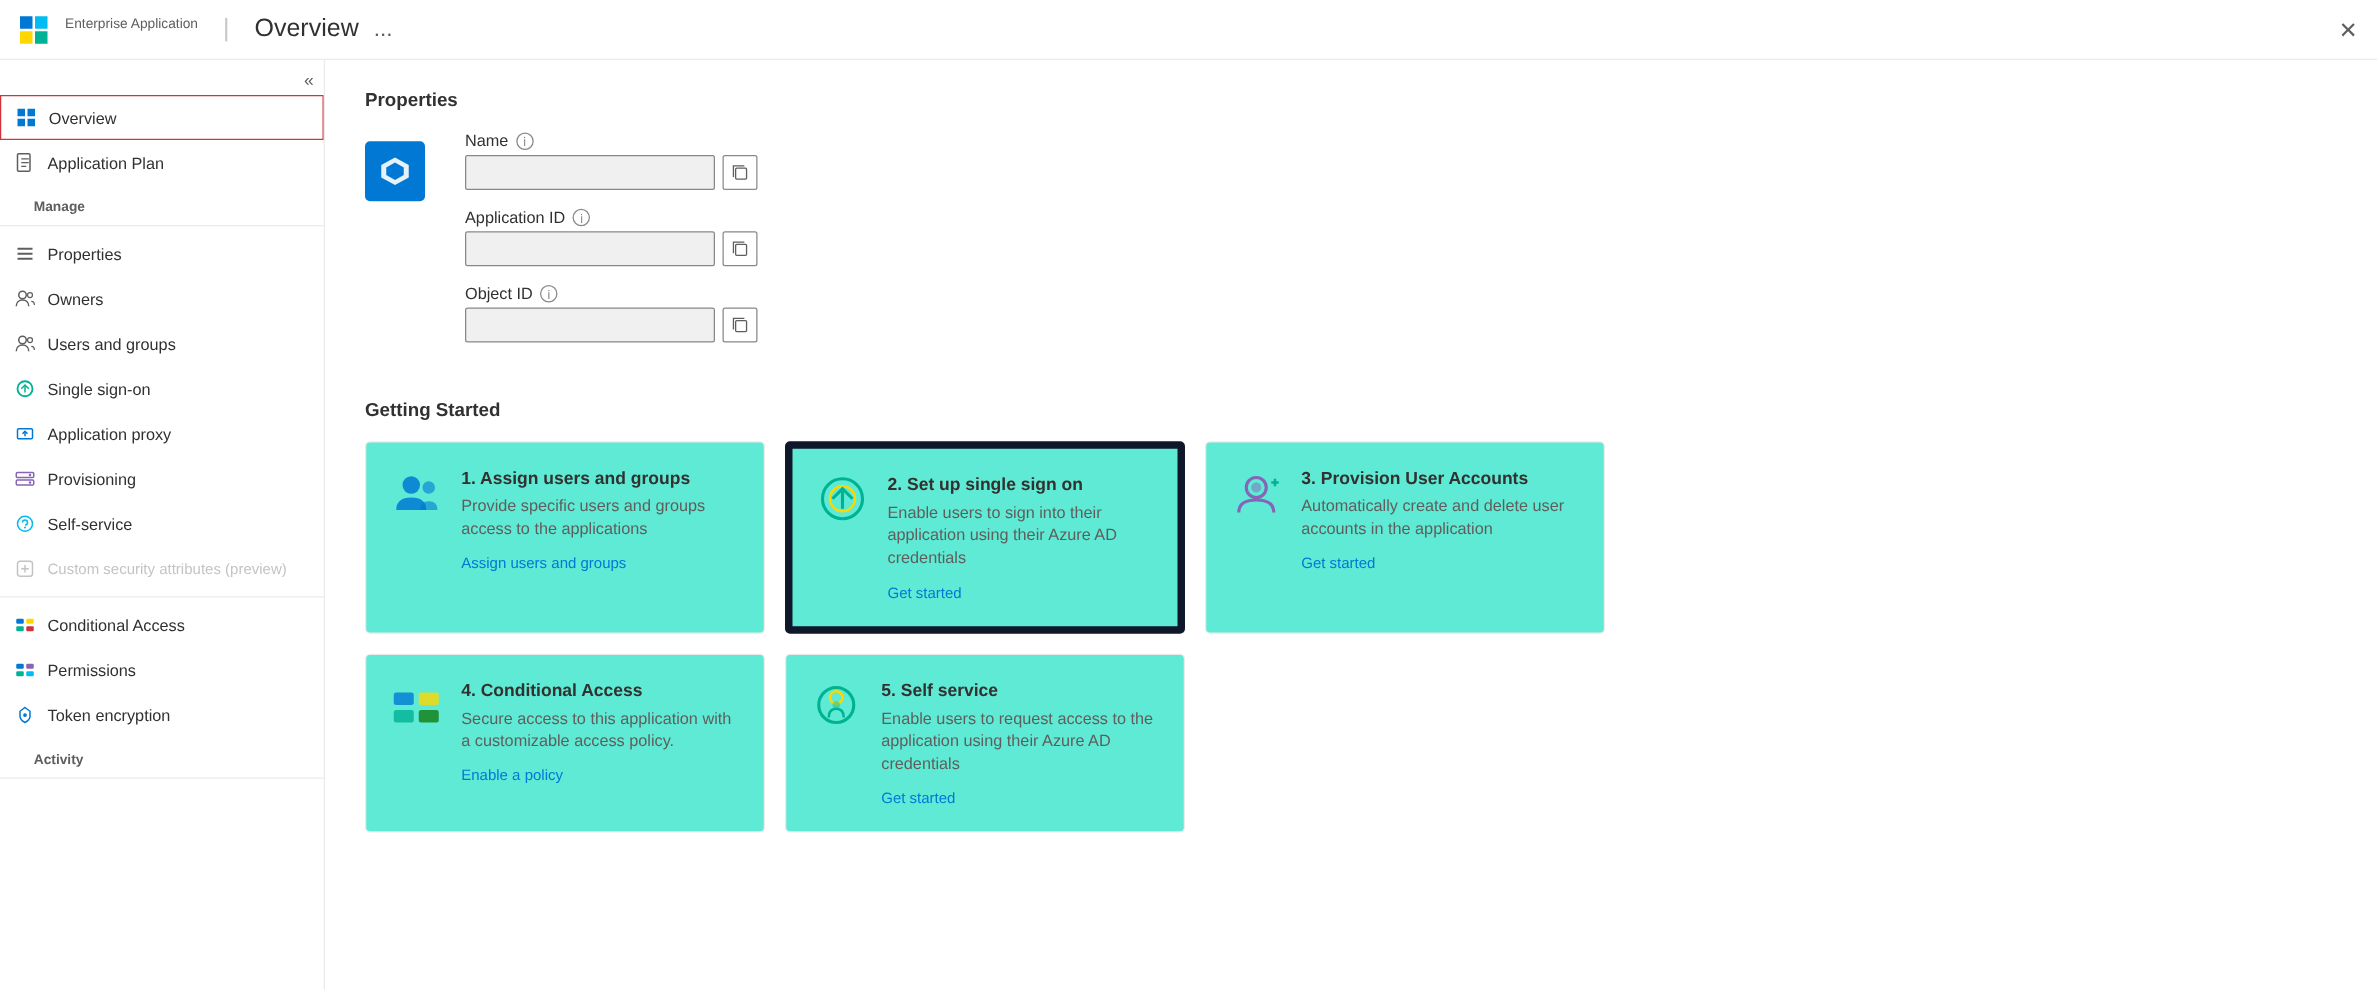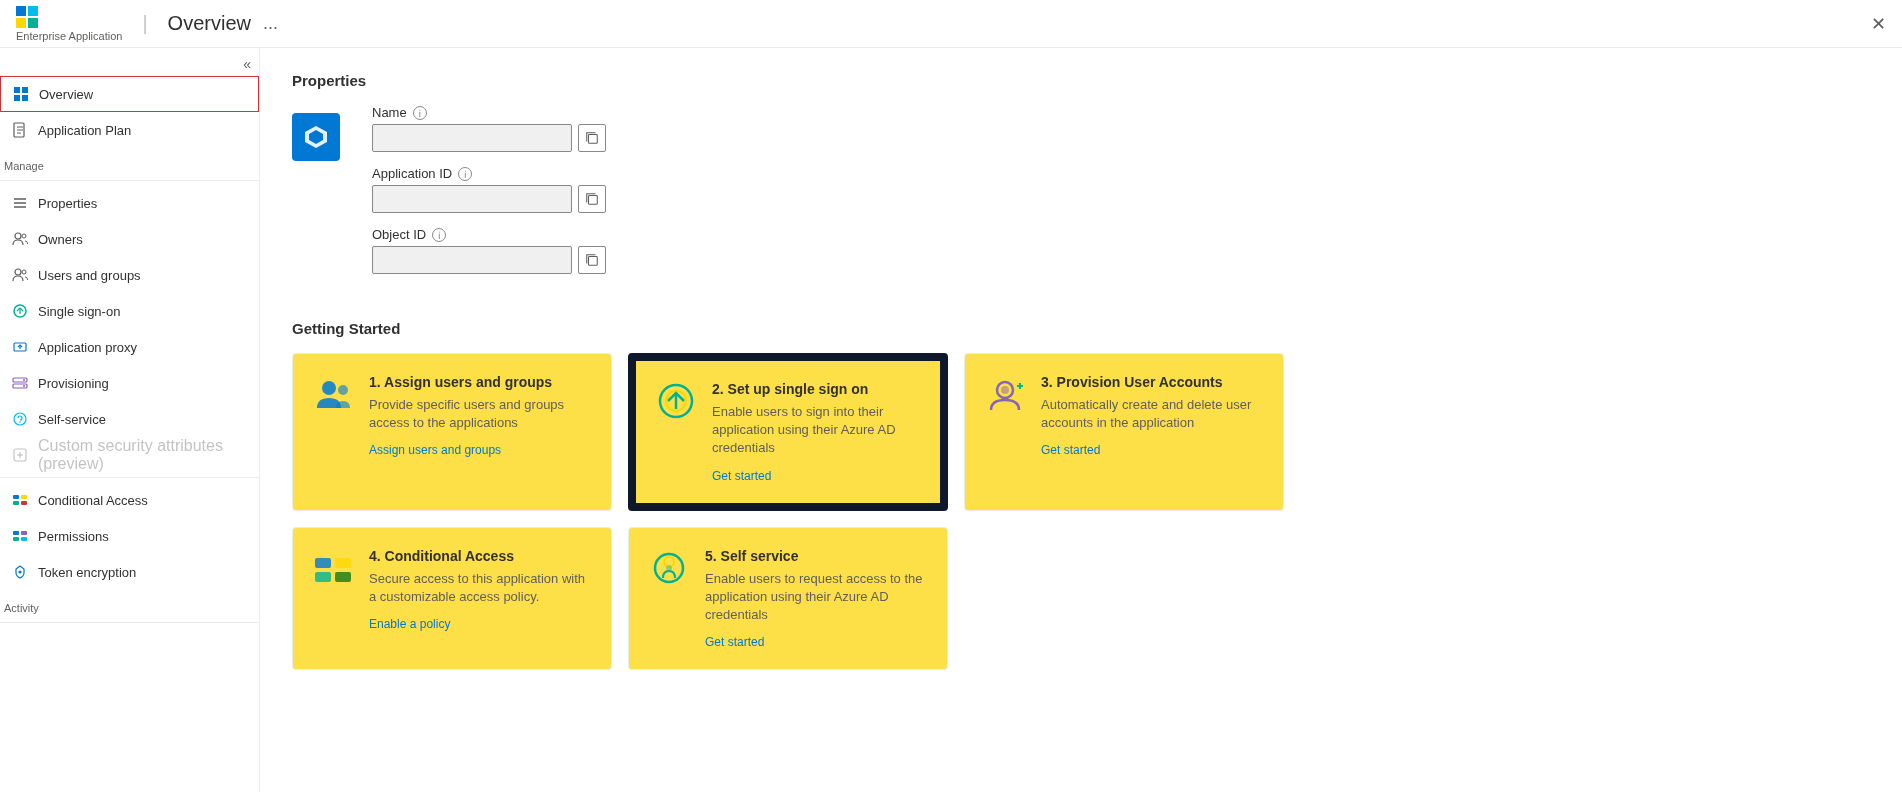--- a/index.html
+++ b/index.html
@@ -3,21 +3,21 @@
   <meta charset="utf-8">
   <style>
     * { box-sizing: border-box; margin: 0; padding: 0; }
     body { font-family: 'Segoe UI', sans-serif; font-size: 13px; color: #323130; background: #fff; display: flex; flex-direction: column; height: 792px; overflow: hidden; }
 
     .title-bar {
       display: flex; align-items: center; justify-content: space-between;
       padding: 0 16px; height: 48px; border-bottom: 1px solid #edebe9; flex-shrink: 0;
     }
     .title-bar-left { display: flex; align-items: center; gap: 12px; }
-    .app-logo { display: flex; flex-direction: column; align-items: flex-start; gap: 2px; }
+    .app-logo { display: flex; flex-direction: row; align-items: flex-start; gap: 14px; }
     .app-logo-grid { display: grid; grid-template-columns: 10px 10px; grid-template-rows: 10px 10px; gap: 2px; }
     .logo-cell-0 { background: #0078d4; }
     .logo-cell-1 { background: #00bcf2; }
     .logo-cell-2 { background: #ffd700; }
     .logo-cell-3 { background: #00b294; }
     .app-logo-text { font-size: 11px; color: #605e5c; white-space: nowrap; }
     .title-separator { color: #c8c6c4; font-size: 20px; margin: 0 8px; }
     .title-text { font-size: 20px; font-weight: 300; color: #323130; }
     .title-more { color: #605e5c; font-size: 18px; cursor: pointer; }
     .close-btn { font-size: 18px; color: #605e5c; cursor: pointer; background: none; border: none; }
@@ -34,21 +34,21 @@
 
     .sidebar-item {
       display: flex; align-items: center; gap: 10px; padding: 8px 12px;
       cursor: pointer; height: 36px;
     }
     .sidebar-item.active { background: #fff; border: 1.5px solid #d13438; }
     .sidebar-item-icon { width: 16px; height: 16px; display: flex; align-items: center; justify-content: center; flex-shrink: 0; }
     .sidebar-item-label { font-size: 13px; color: #323130; }
 
     .sidebar-section-label {
-      padding: 12px 4px 4px; font-size: 11px; font-weight: 400; color: #605e5c; text-transform: none;
+      padding: 12px 27px 4px; font-size: 11px; font-weight: 700; color: #605e5c; text-transform: none;
     }
     .sidebar-divider { border: none; border-top: 1px solid #edebe9; margin: 4px 0; }
 
     
     .main-content { flex: 1; overflow-y: auto; padding: 24px 32px; background: #fff; }
 
     .section-title { font-size: 15px; font-weight: 600; margin-bottom: 16px; color: #323130; }
 
     
     .properties-section { margin-bottom: 32px; }
@@ -63,23 +63,23 @@
     .copy-btn {
       width: 28px; height: 28px; border: 1px solid #8a8886; background: #fff;
       display: flex; align-items: center; justify-content: center; cursor: pointer; border-radius: 2px;
     }
 
     
     .getting-started-section {}
     .cards-row { display: flex; gap: 16px; margin-bottom: 16px; flex-wrap: wrap; }
     .card {
       width: 320px; min-height: 140px; border: 1px solid #edebe9; border-radius: 4px;
-      padding: 20px; display: flex; gap: 16px; background: #fde047;
-    }
-    .card.highlighted { border: 8px solid #0f172a; }
+      padding: 20px; display: flex; gap: 16px; background: #5eead4;
+    }
+    .card.highlighted { border: 6px solid #0f172a; }
     .card-icon { width: 40px; height: 40px; flex-shrink: 0; display: flex; align-items: center; justify-content: center; }
     .card-body { flex: 1; }
     .card-title { font-size: 14px; font-weight: 600; color: #323130; margin-bottom: 6px; }
     .card-desc { font-size: 13px; color: #605e5c; margin-bottom: 10px; line-height: 1.4; }
     .card-link { font-size: 12px; color: #0078d4; cursor: pointer; text-decoration: none; }
 
     
     svg { display: block; }
 
     
@@ -223,21 +223,21 @@
     </div>
 
     <div class="sidebar-item" style="opacity:0.5;">
       <div class="sidebar-item-icon">
         <svg width="16" height="16" viewBox="0 0 16 16">
             <rect x="2" y="2" width="12" height="12" rx="2" fill="none" stroke="#8a8886" stroke-width="1.2"></rect>
             <line x1="5" y1="8" x2="11" y2="8" stroke="#8a8886" stroke-width="1.2"></line>
             <line x1="8" y1="5" x2="8" y2="11" stroke="#8a8886" stroke-width="1.2"></line>
           </svg>
       </div>
-      <span class="sidebar-item-label" style="color:#8a8886; font-size:16px;">Custom security attributes (preview)</span>
+      <span class="sidebar-item-label" style="color:#8a8886; font-size:12px;">Custom security attributes (preview)</span>
     </div>
 
     <hr class="sidebar-divider">
 
     <div class="sidebar-item">
       <div class="sidebar-item-icon">
         <svg width="16" height="16" viewBox="0 0 16 16">
             <rect x="1" y="3" width="6" height="4" rx="1" fill="#0078d4"></rect>
             <rect x="9" y="3" width="6" height="4" rx="1" fill="#ffd700"></rect>
             <rect x="1" y="9" width="6" height="4" rx="1" fill="#00b294"></rect>

